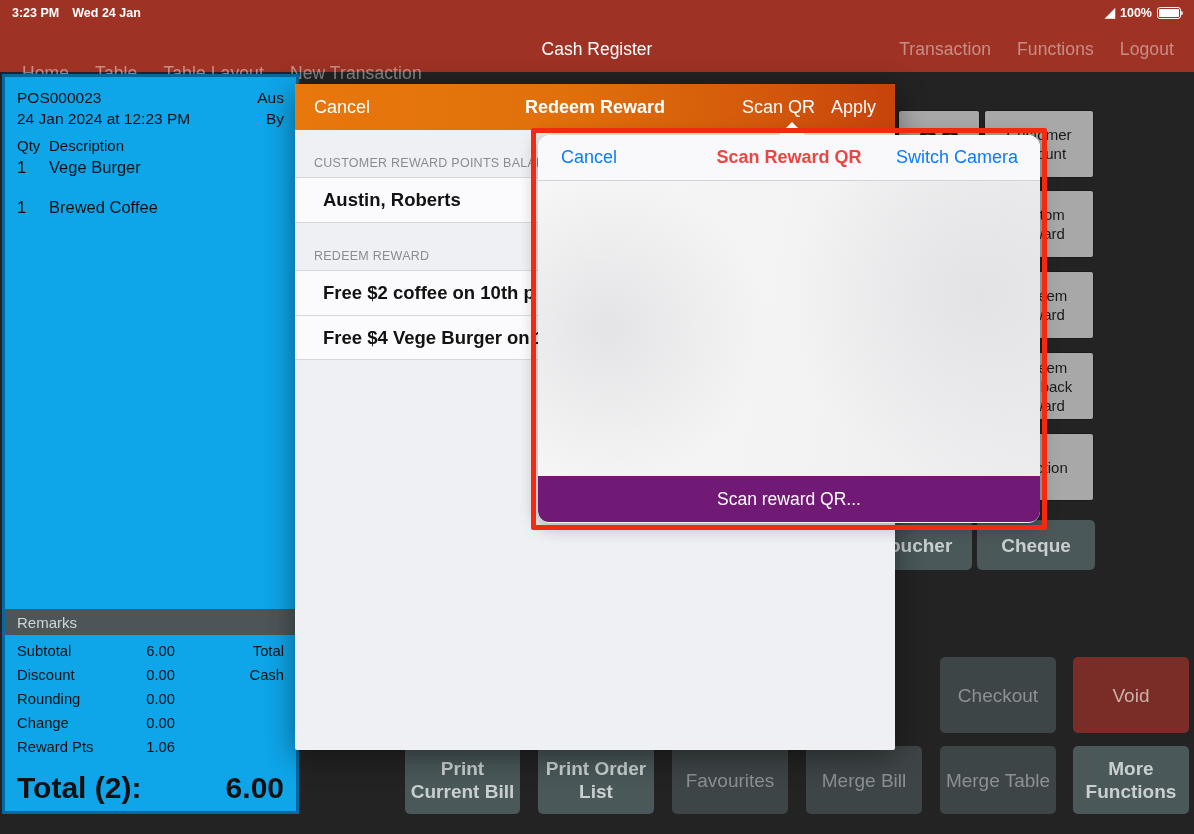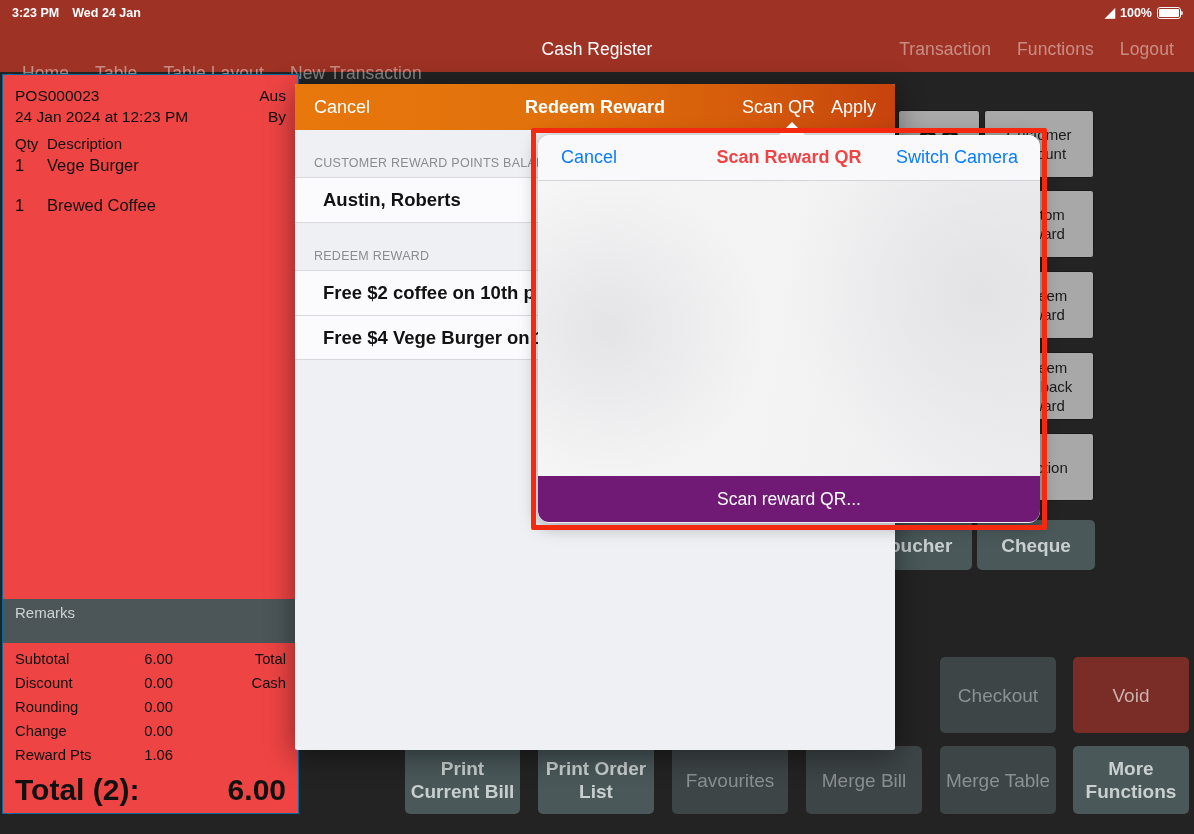--- a/index.html
+++ b/index.html
@@ -50,51 +50,51 @@
     cursor: pointer; white-space: nowrap;
   }
   .nav-title {
     position: absolute; left: 0; right: 0; text-align: center;
     color: #ffffff; font-size: 17.5px; pointer-events: none;
   }
 
   
   .receipt {
     position: absolute; left: 2px; top: 74px; width: 297px; height: 740px;
-    background: #ef4444;
-    border: 1px solid #0369a1;
+    background: #0ea5e9;
+    border: 3px solid #0369a1;
     color: #111;
     overflow: hidden;
   }
   .rc-head { padding: 10px 12px 0 12px; position: relative; }
   .rc-row { display:flex; justify-content: space-between; font-size: 15.5px; line-height: 21px;}
   .rc-row .r { text-align:right; }
   .rc-cols { display:flex; font-size: 15px; margin-top: 8px; }
   .rc-cols .c-qty { width: 32px; }
   .rc-items { margin-top: 2px; }
   .rc-item { display:flex; font-size: 16.5px; line-height: 22px; margin-bottom: 18px; }
   .rc-item .q { width: 32px; }
   .rc-item .d { flex:1; }
 
   .rc-bottom { position:absolute; left:0; right:0; bottom:0; }
   .remarks {
     background: #4c5658; color: #cfd4d4; font-size: 15px;
-    padding: 5px 12px 22px 12px;
+    padding: 5px 12px 4px 12px;
   }
   .totals { padding: 4px 12px 0 12px; }
   .tot-grid { display:flex; }
   .tot-col-l { width: 168px; }
   .tot-line { display:flex; font-size: 14.8px; line-height: 24px; }
   .tot-line .lbl { width: 92px; }
   .tot-line .val { width: 66px; text-align: right; }
   .tot-col-r { flex: 1; }
   .tot-line2 { display:flex; font-size: 14.8px; line-height: 24px; justify-content: flex-end; }
   .grand {
     display:flex; align-items: baseline; justify-content: space-between;
-    padding: 0 12px 6px 12px; margin-top: 6px;
+    padding: 0 12px 6px 12px; margin-top: 12px;
   }
   .grand .g-lbl { font-size: 30px; font-weight: bold; }
   .grand .g-val { font-size: 30px; font-weight: bold; }
 
   
   .rbtn {
     position:absolute; background:#a8a8a8; border:1px solid #1a1a1a;
     border-radius:3px; color:#1a1a1a; font-size:15px; line-height:19px;
     display:flex; align-items:center; justify-content:center; text-align:center;
     padding: 4px; cursor:pointer;

